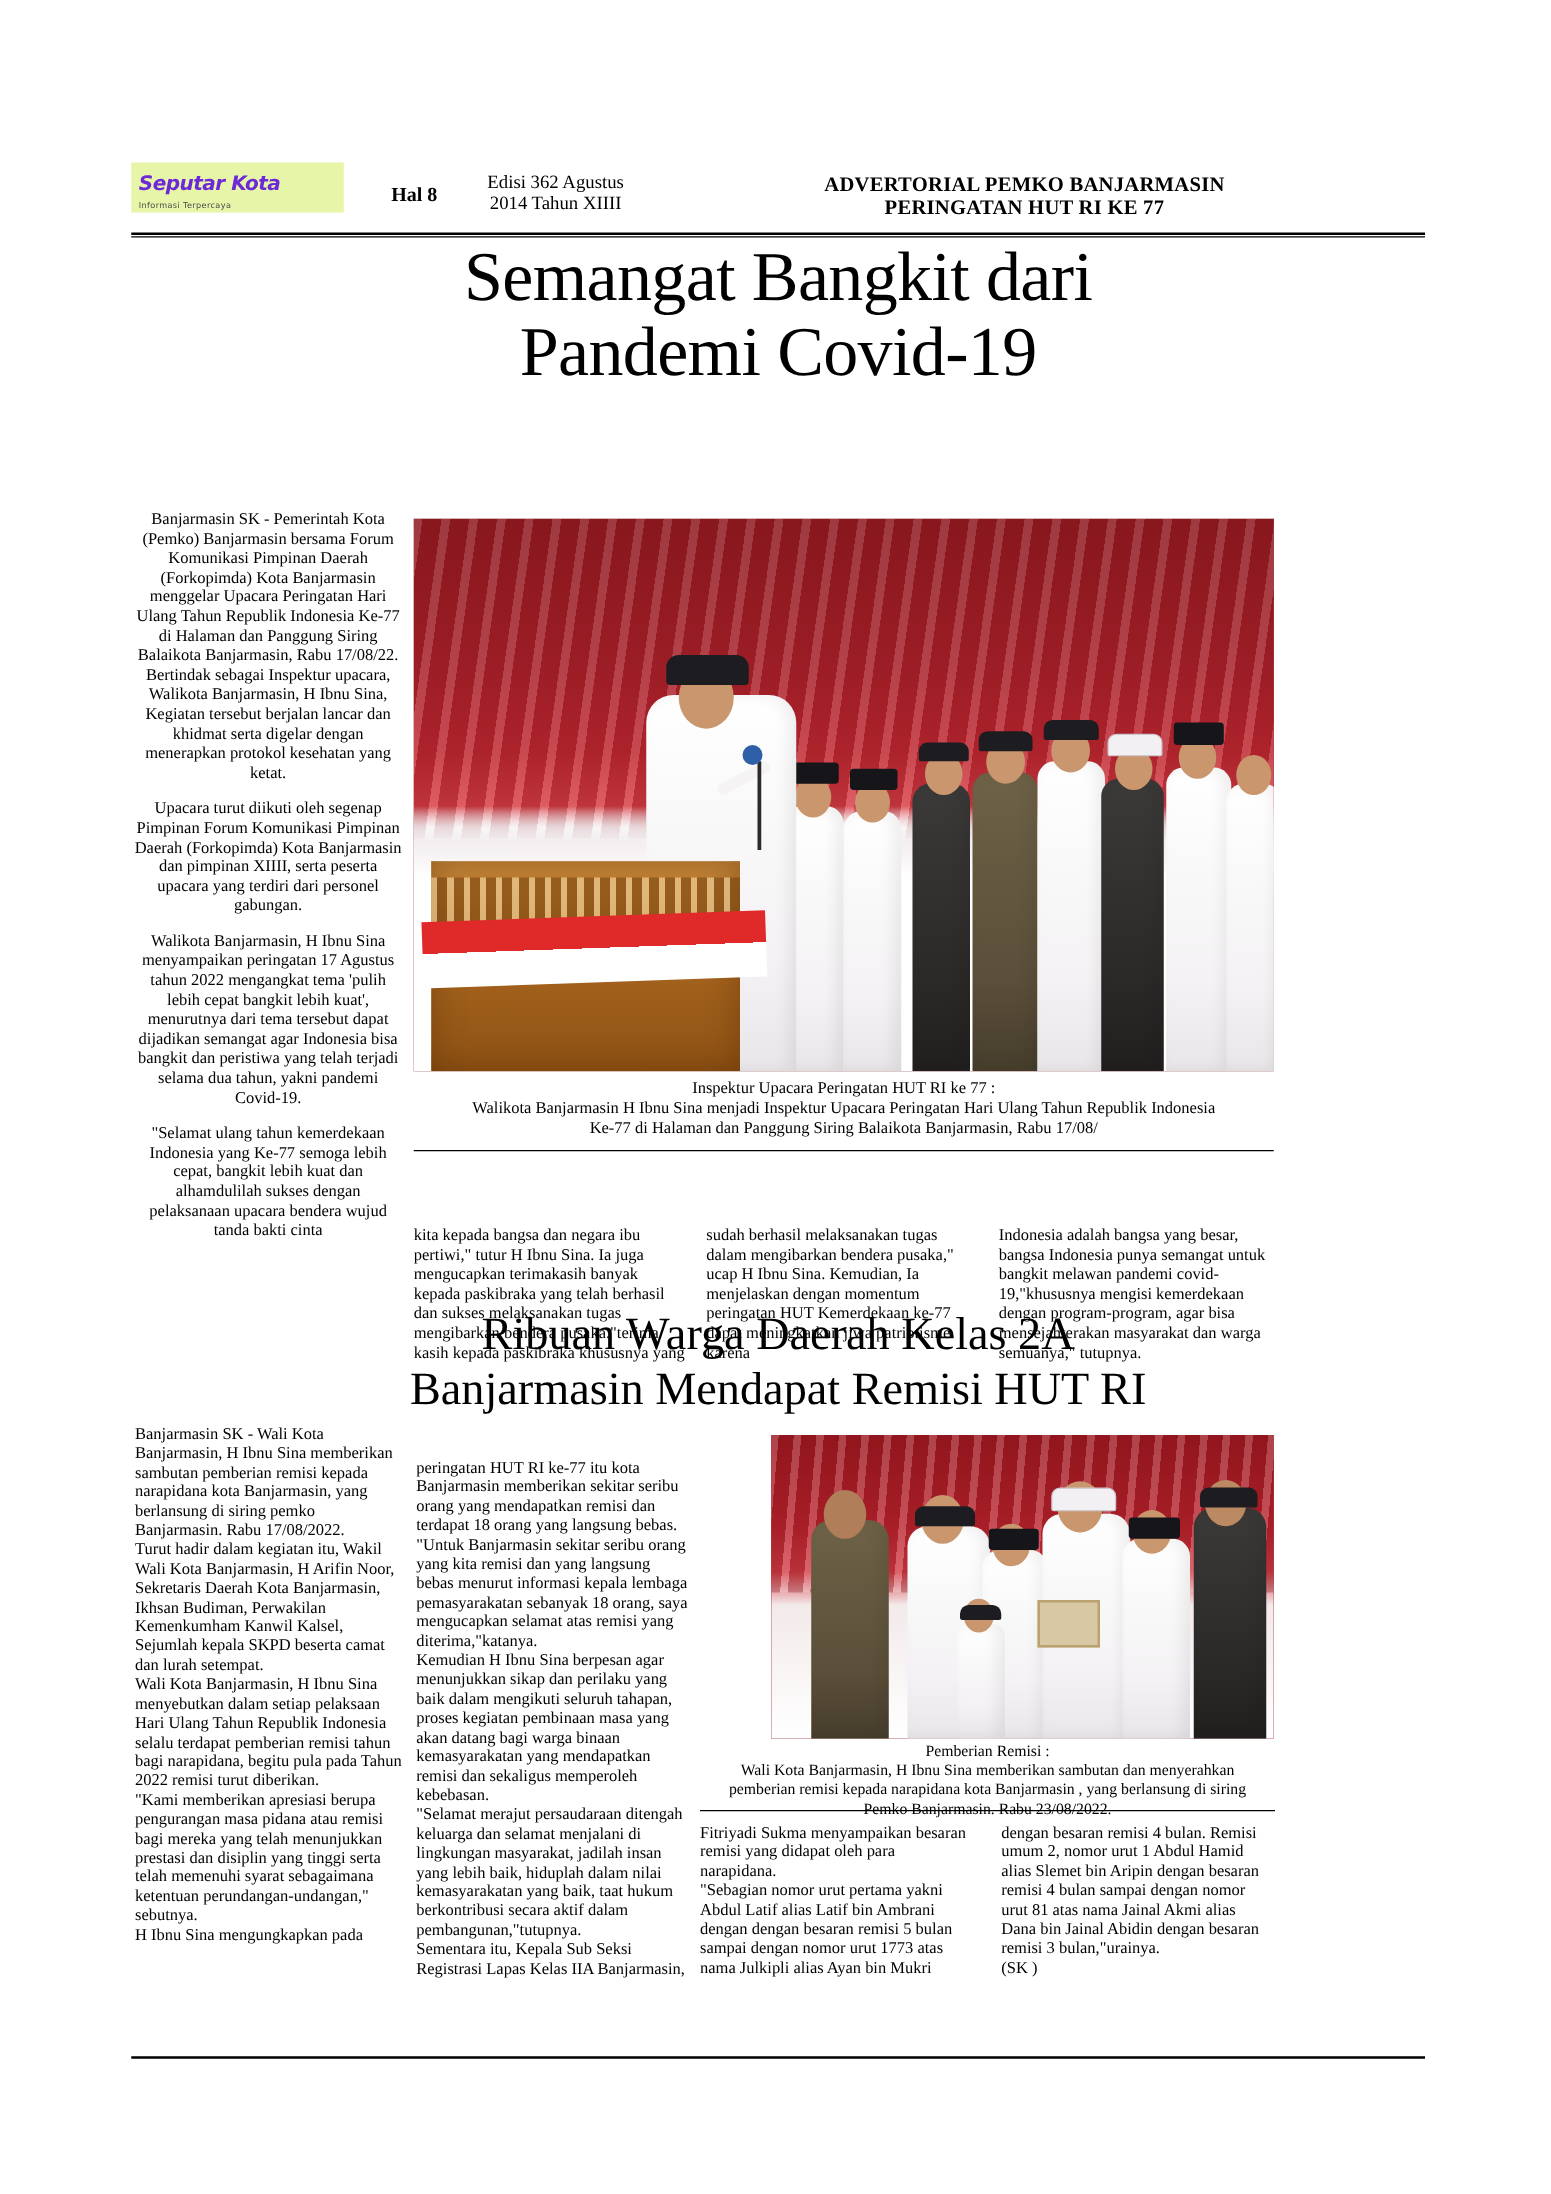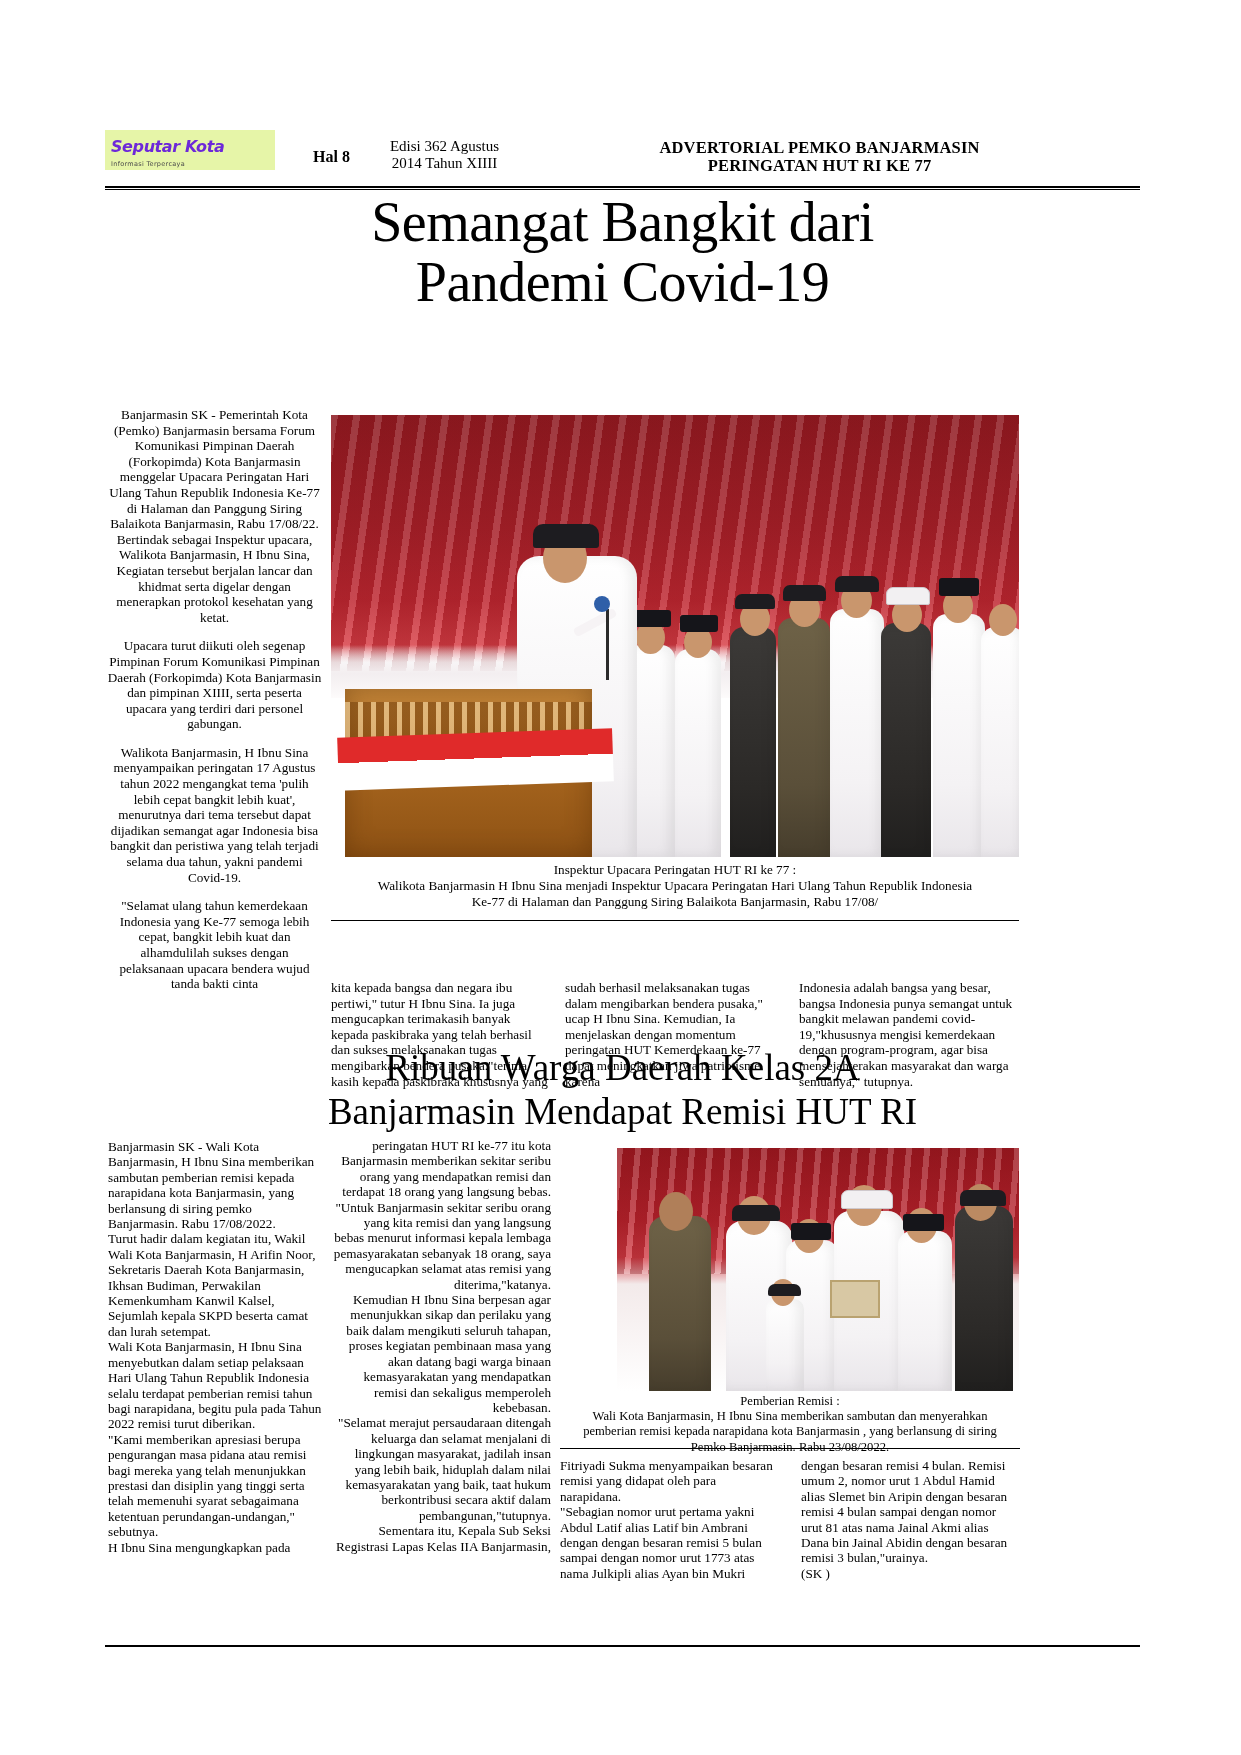--- a/index.html
+++ b/index.html
@@ -178,25 +178,24 @@
     top: 1138px;
     width: 218px;
     font-size: 13.2px;
     line-height: 15.4px;
   }
   .a2-col1 p { margin: 1px; }
 
   .a2-col2 {
     position: absolute;
     left: 333px;
-    top: 1138px;
+    top: 1166px;
     width: 218px;
     font-size: 13.2px;
     line-height: 15.4px;
-    text-align: right;
   }
   .a2-col2 p { margin: 0; }
 
   .a2-photo {
     position: absolute;
     left: 617px;
     top: 1148px;
     width: 402px;
     height: 243px;
     overflow: hidden;

